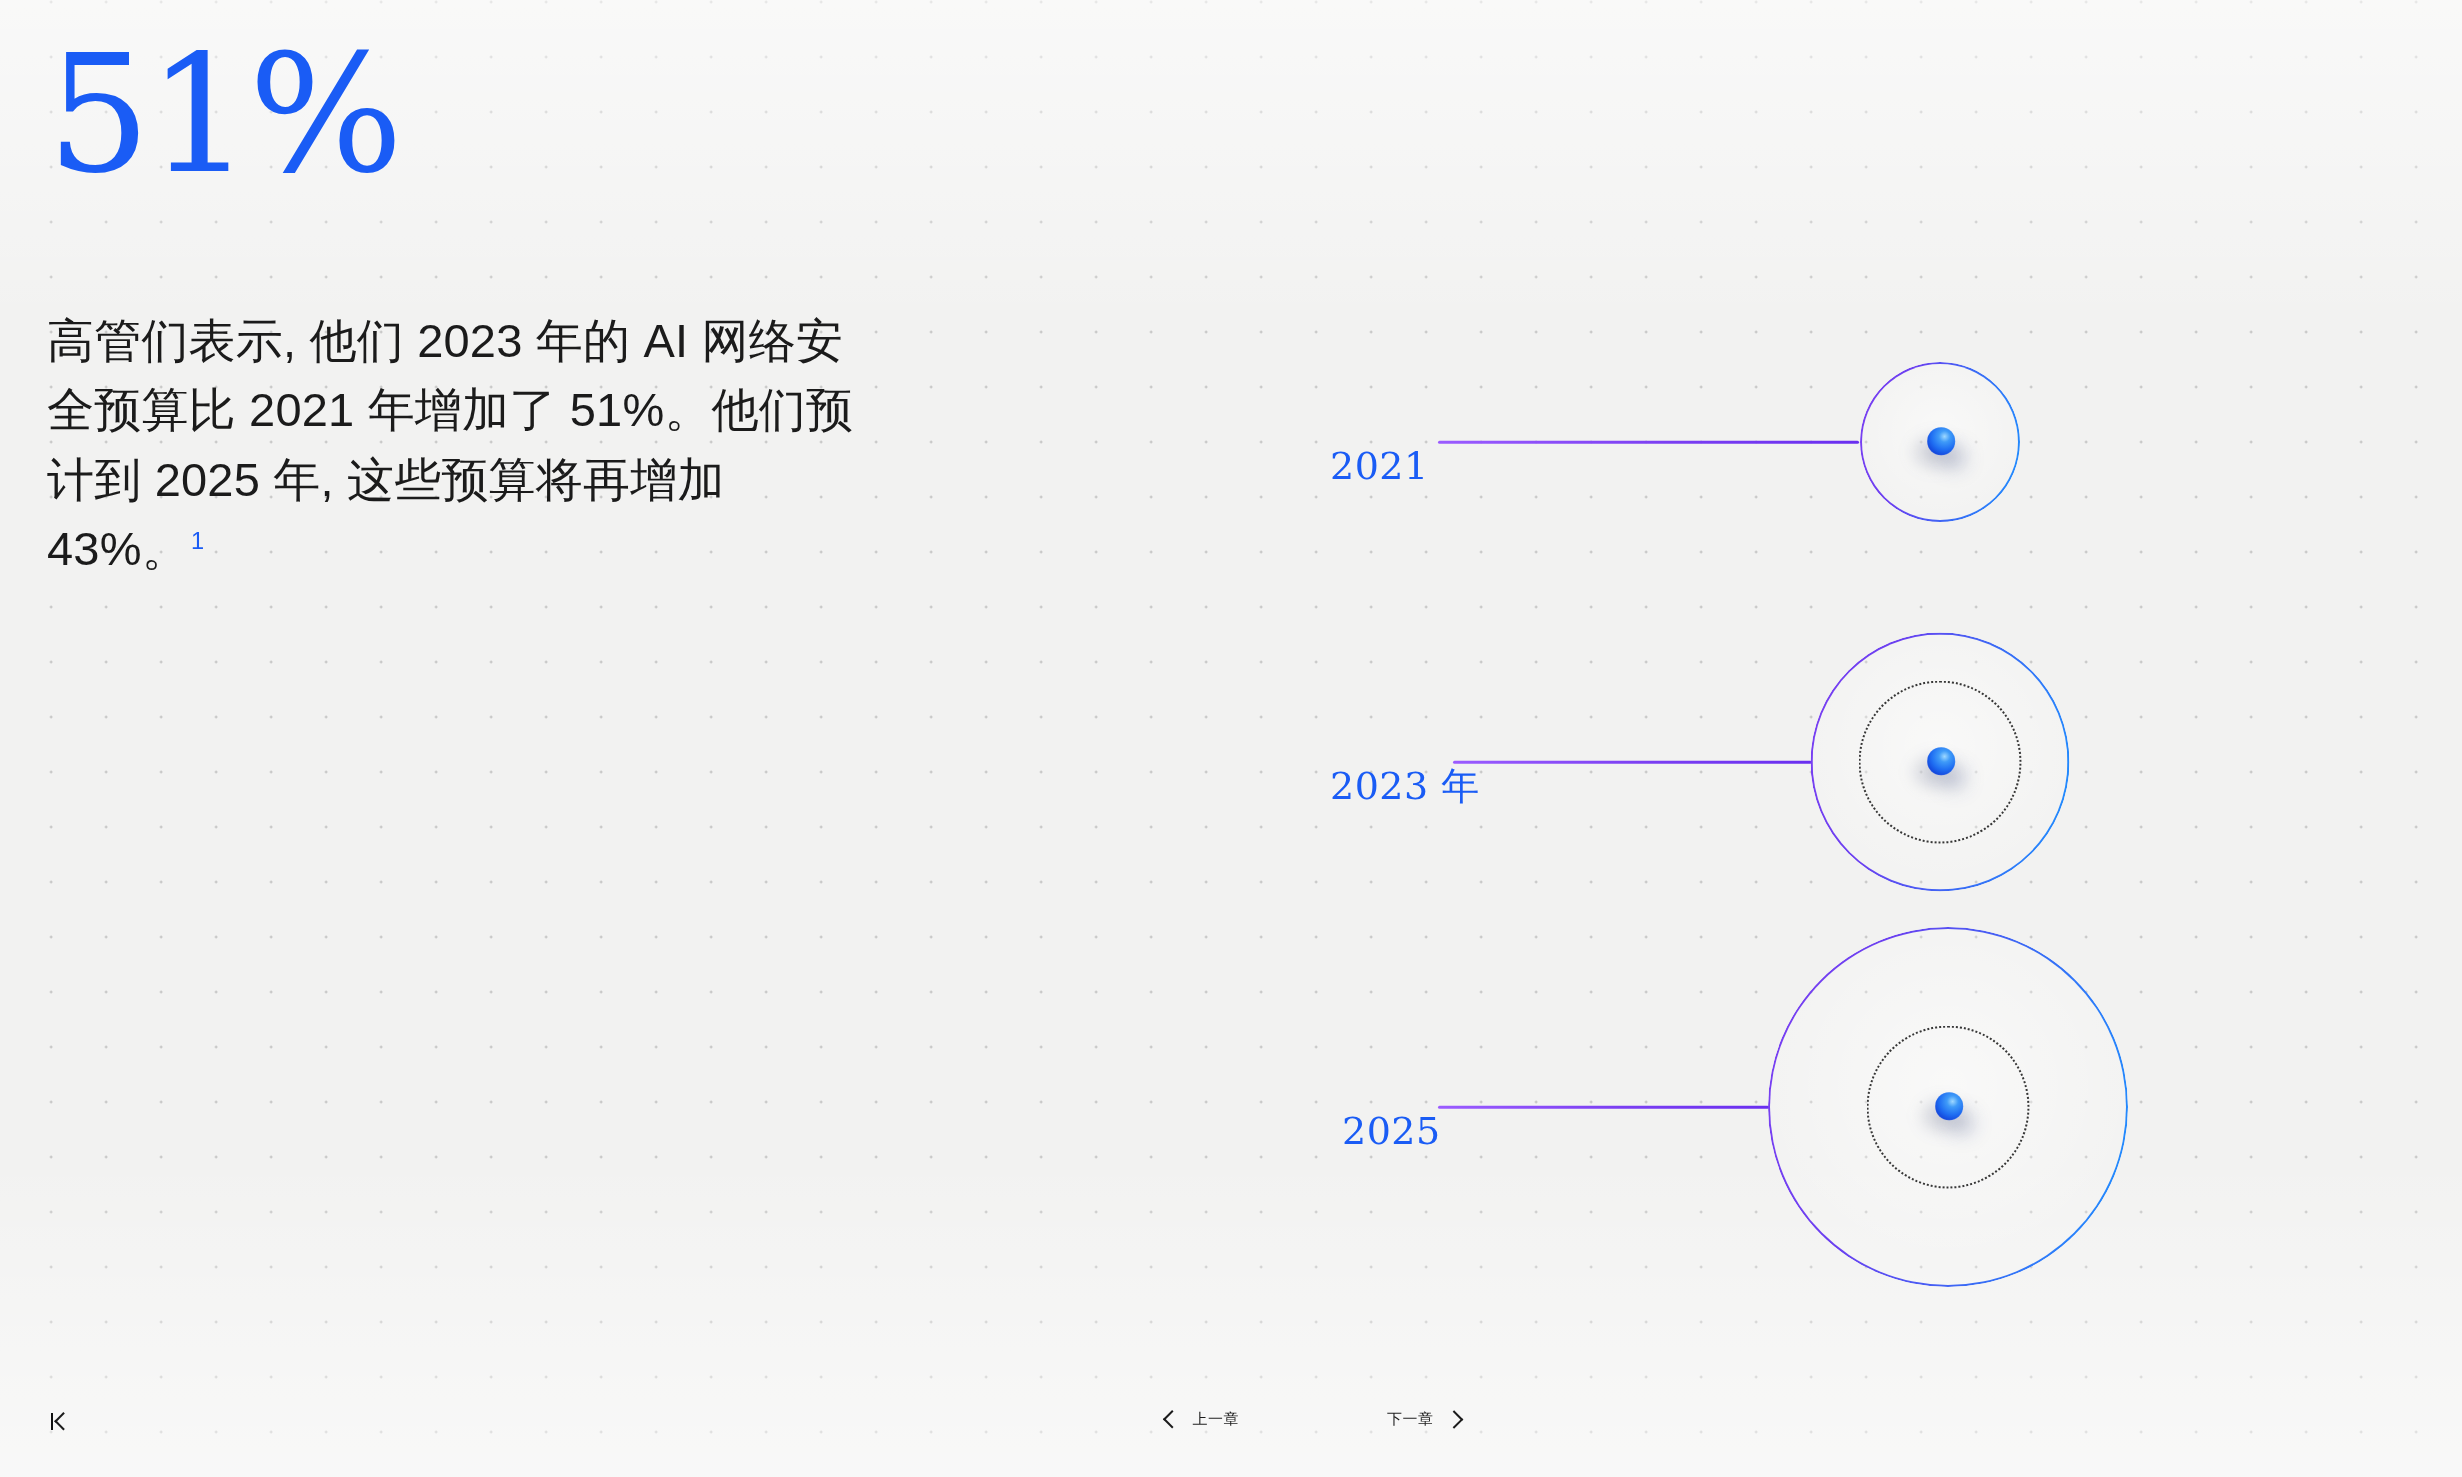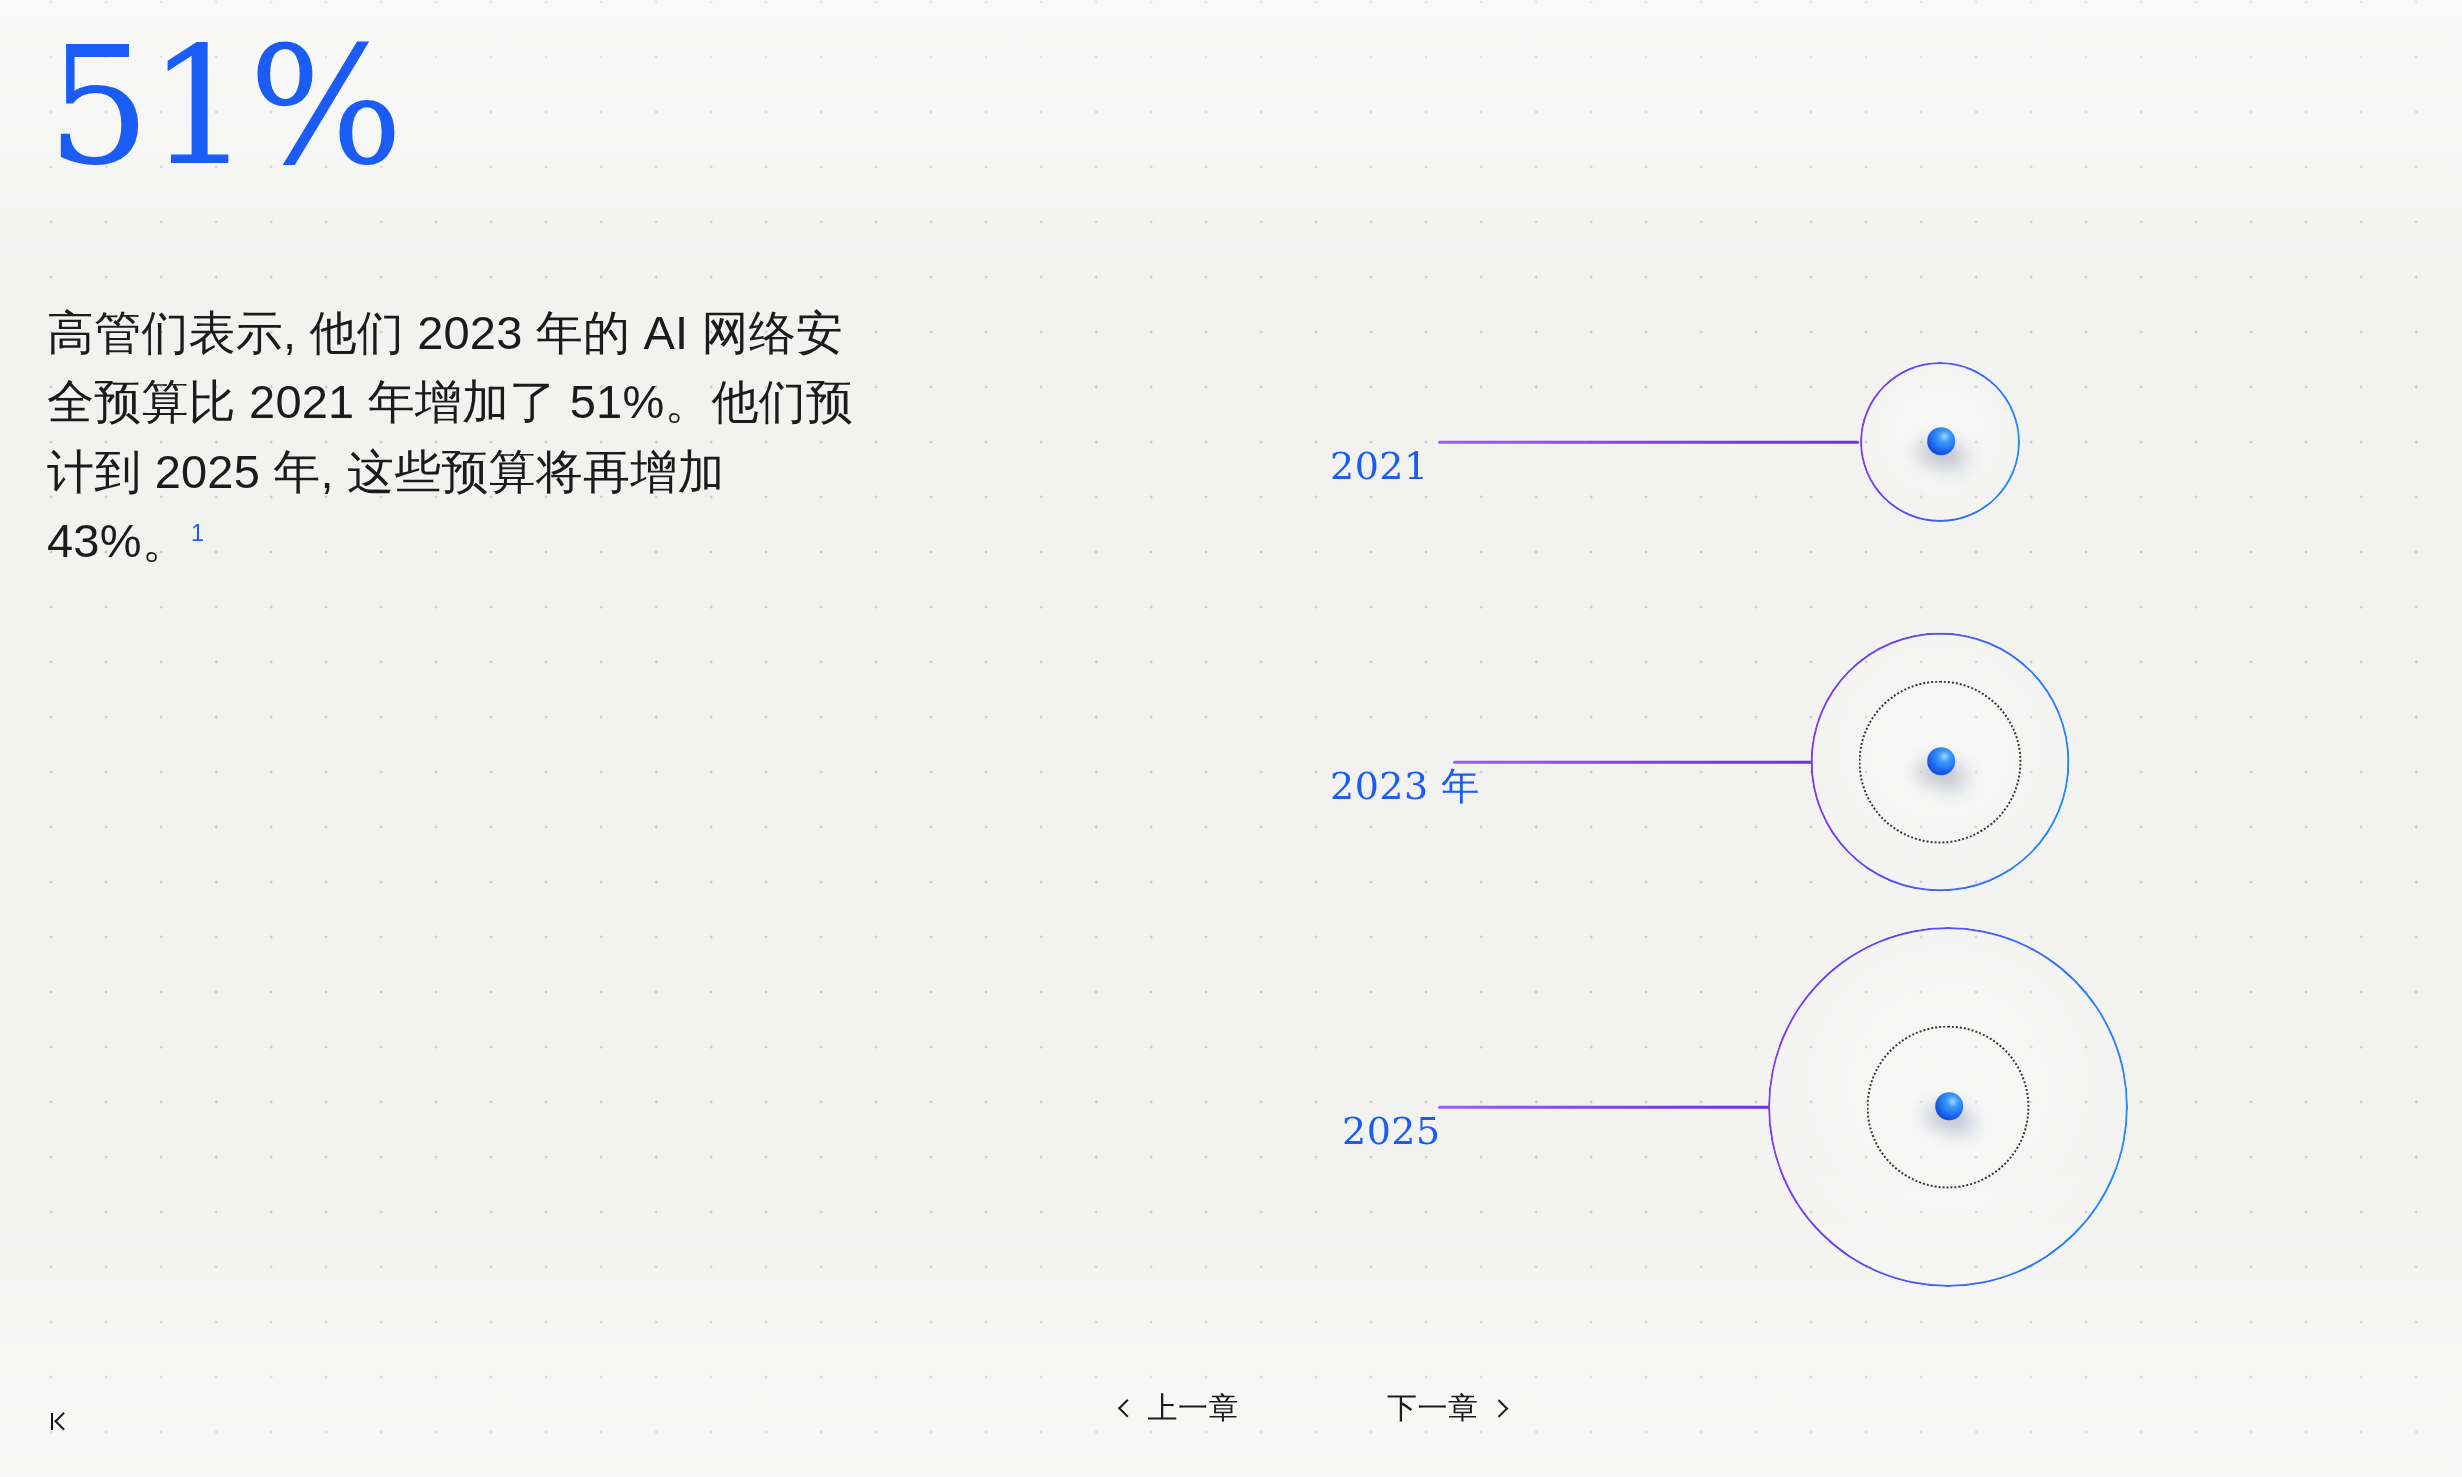--- a/index.html
+++ b/index.html
@@ -40,21 +40,21 @@
 
   #slide {
     position:absolute;
     inset:0;
   }
 
   
   #left-col {
     position:absolute;
     left:47px;
-    top:30px;
+    top:38px;
     width:862px;
   }
 
   #big-stat {
     font-family:"DejaVu Serif", serif;
     font-weight:300;
     font-size:163px;
     line-height:0.95;
     color:#1a5cf5;
     letter-spacing:-3px;
@@ -187,21 +187,21 @@
     display:flex;
     align-items:center;
     gap:148px;
     white-space:nowrap;
   }
 
   .nav-btn {
     display:flex;
     align-items:center;
     gap:14px;
-    font-size:30px;
+    font-size:15px;
     color:#1b1b1b;
     cursor:pointer;
     letter-spacing:0.5px;
     text-align:center;
   }
 
   .chev {
     display:inline-block;
     width:12.8px;
     height:12.8px;

